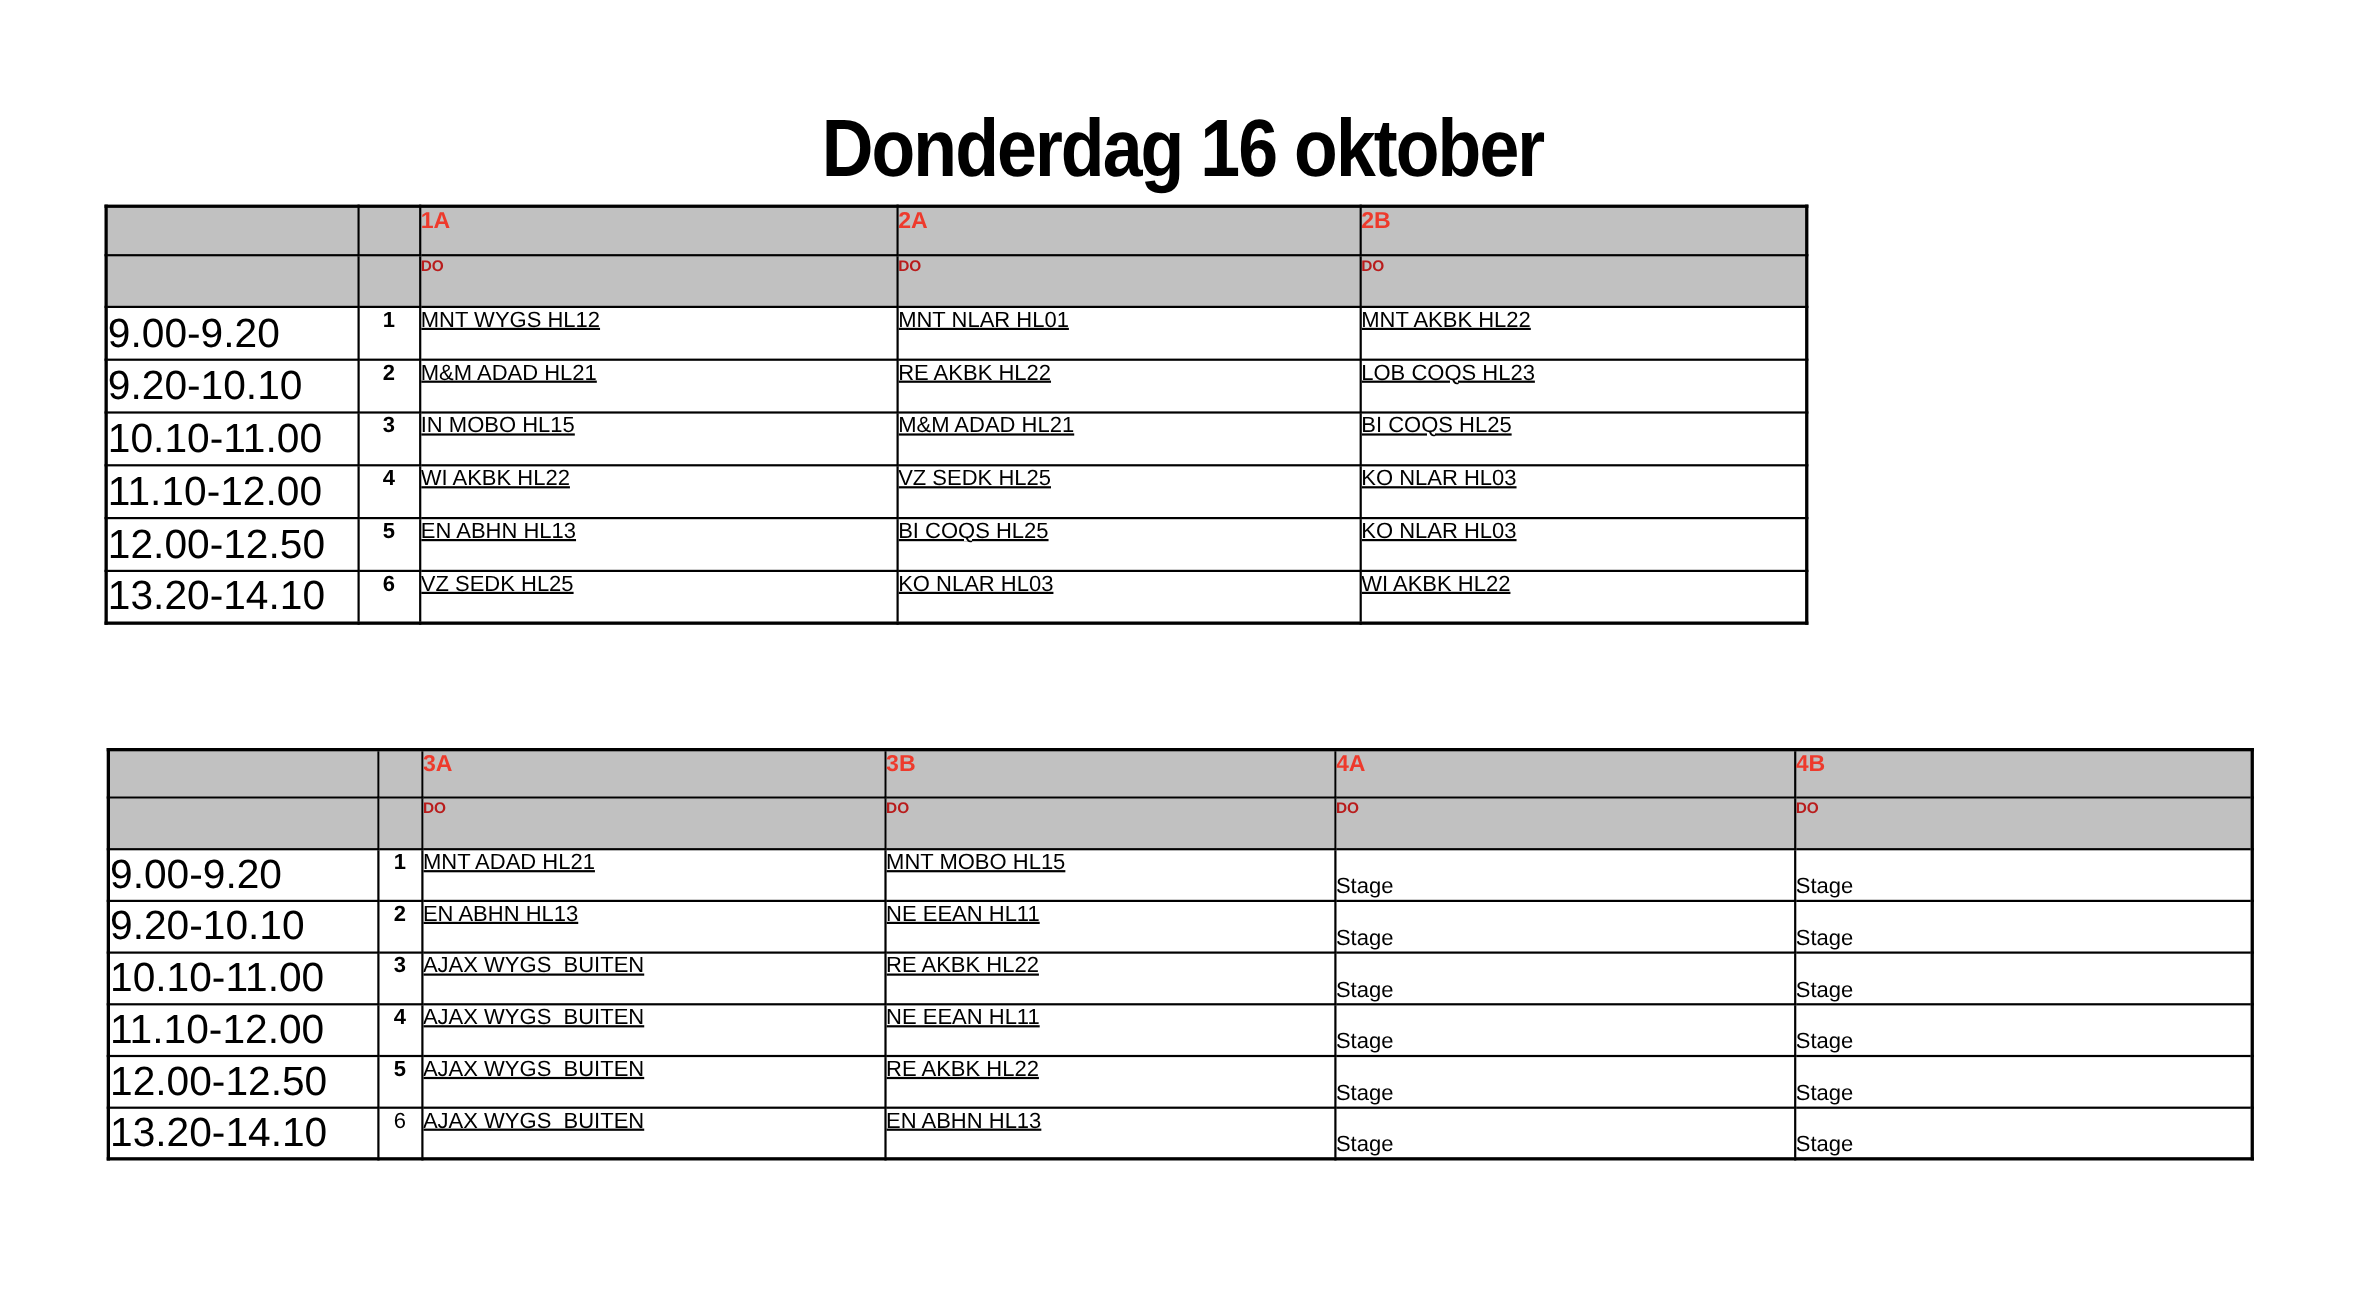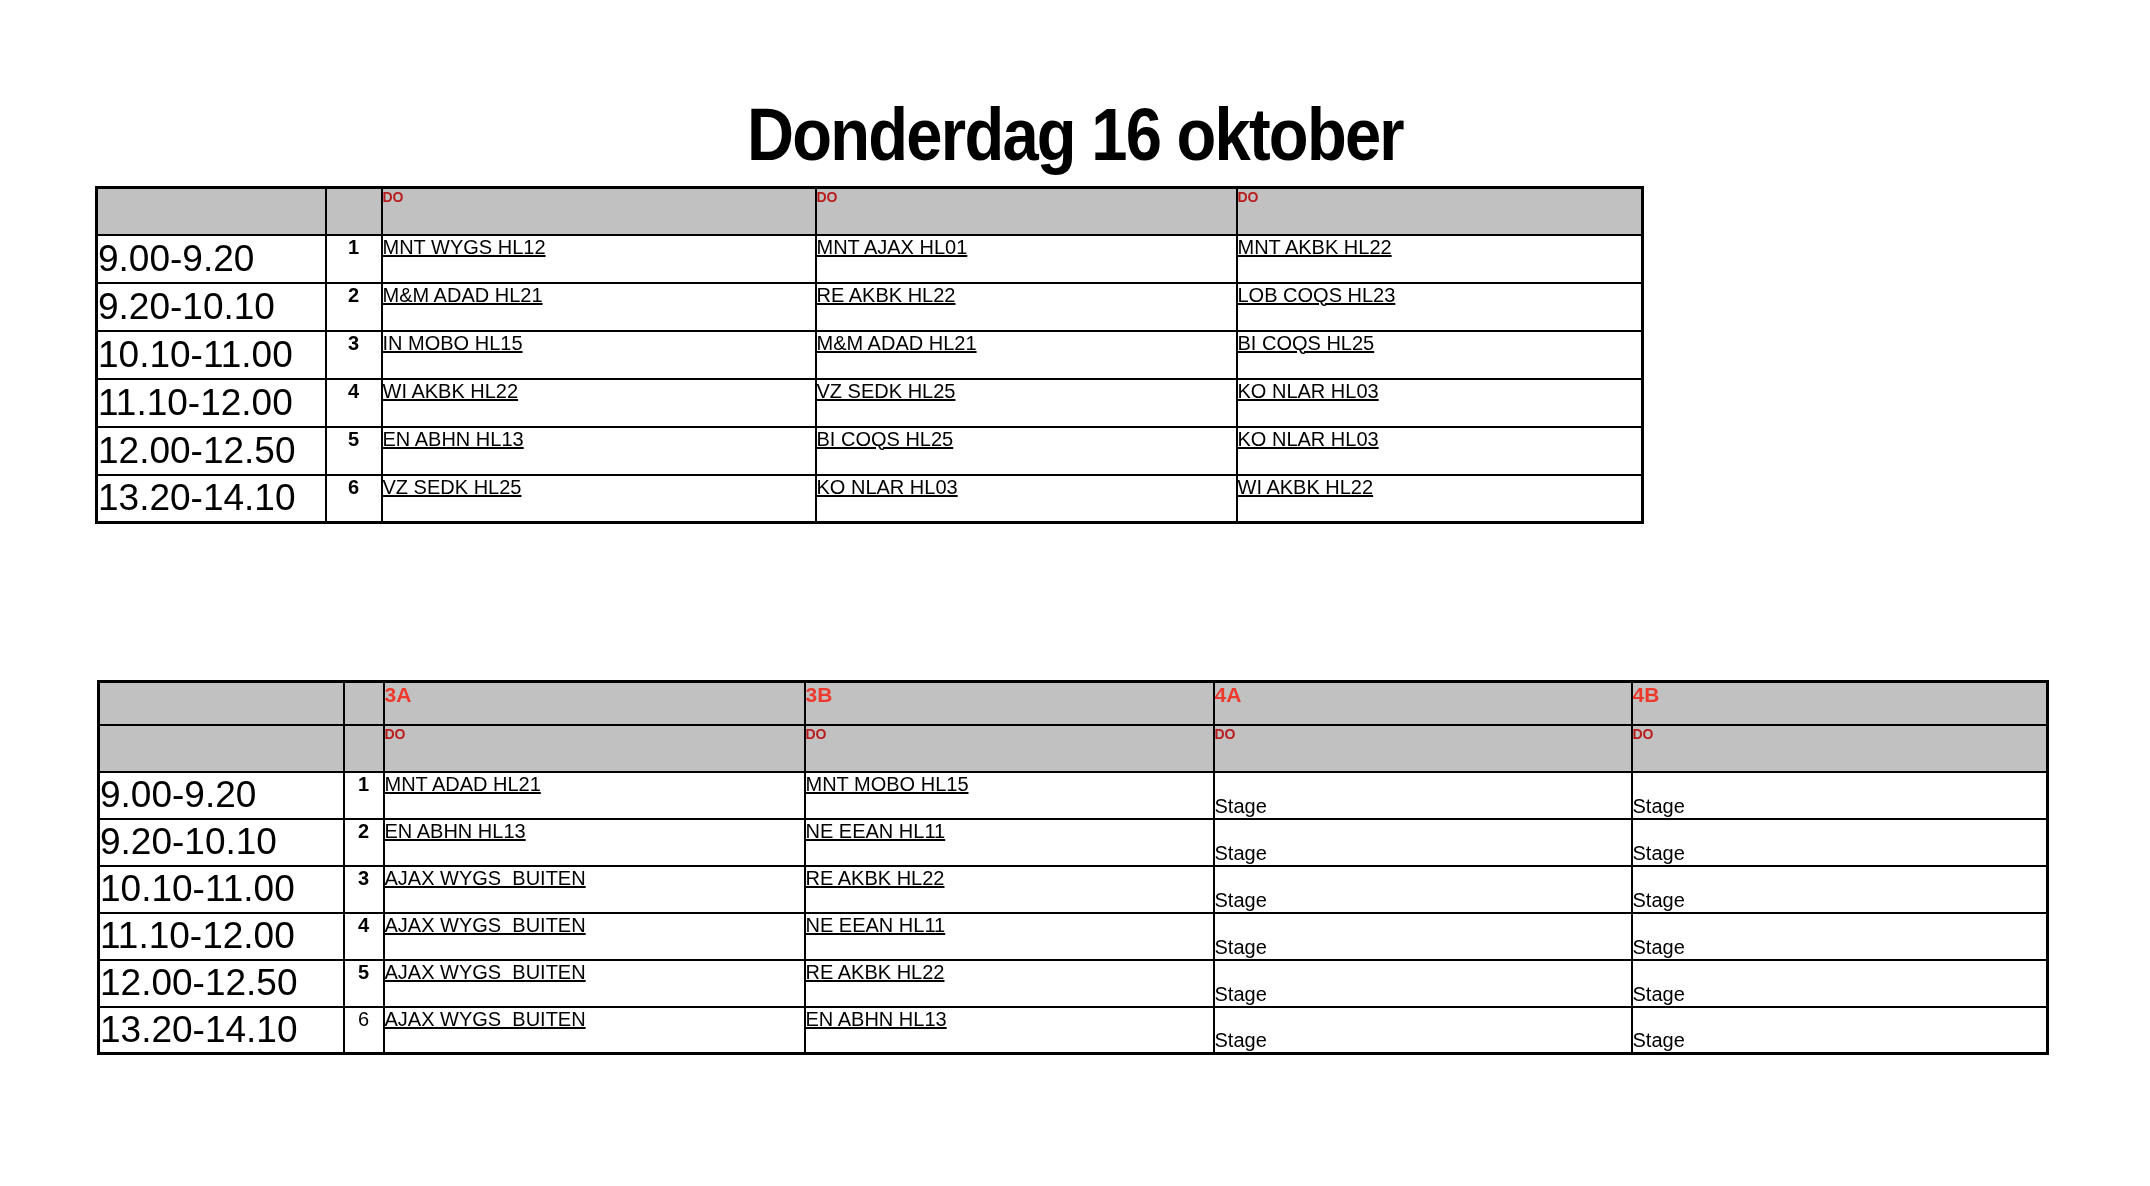--- a/index.html
+++ b/index.html
@@ -104,32 +104,39 @@
 
   <table class="sched t1">
     <colgroup>
       <col style="width:229px">
         <col style="width:56px">
         <col style="width:434px">
         <col style="width:421px">
         <col style="width:406px">
     </colgroup>
     <tbody>
+        <tr class="hrow1" style="height:44px">
+      <td></td>
+      <td></td>
+      <td class="classcell">1A</td>
+      <td class="classcell">2A</td>
+      <td class="classcell">2B</td>
+    </tr>
     <tr class="hrow2" style="height:47px">
       <td></td>
       <td></td>
       <td class="daycell">DO</td>
       <td class="daycell">DO</td>
       <td class="daycell">DO</td>
     </tr>
     <tr style="height:48px">
       <td class="timecell">9.00-9.20</td>
       <td class="percell">1</td>
       <td class="lessoncell">MNT WYGS HL12</td>
-      <td class="lessoncell">MNT AJAX HL01</td>
+      <td class="lessoncell">MNT NLAR HL01</td>
       <td class="lessoncell">MNT AKBK HL22</td>
     </tr>
     <tr style="height:48px">
       <td class="timecell">9.20-10.10</td>
       <td class="percell">2</td>
       <td class="lessoncell">M&amp;M ADAD HL21</td>
       <td class="lessoncell">RE AKBK HL22</td>
       <td class="lessoncell">LOB COQS HL23</td>
     </tr>
     <tr style="height:48px">

